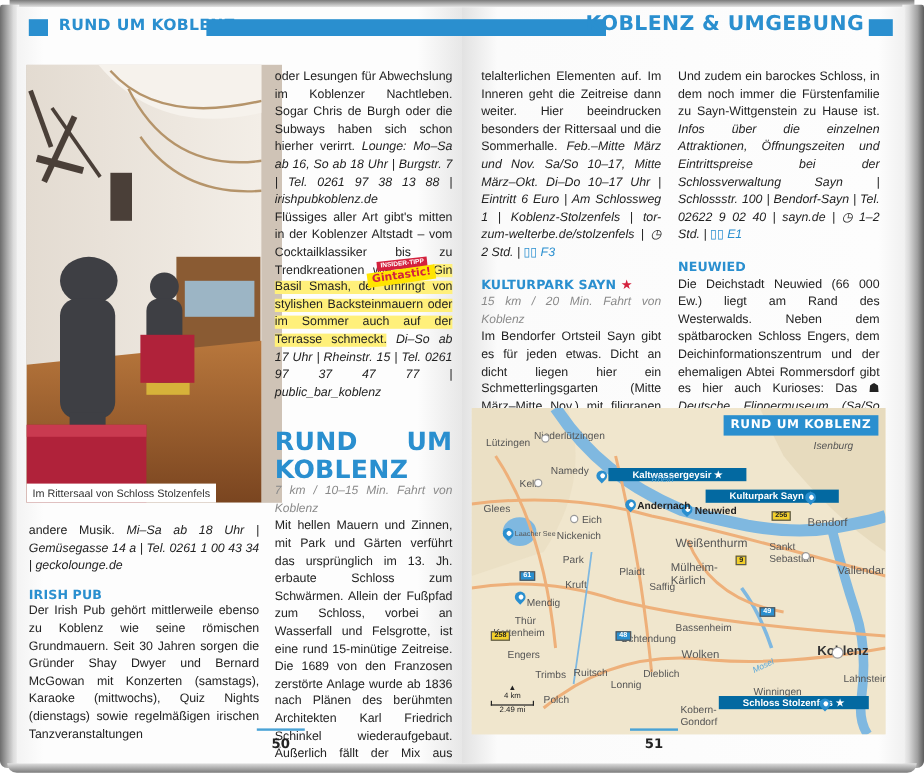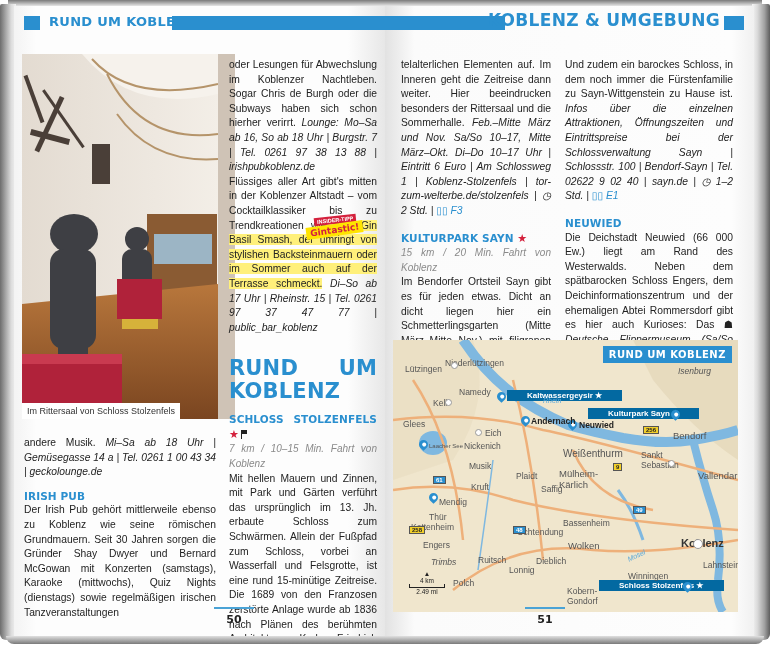--- a/index.html
+++ b/index.html
@@ -118,21 +118,20 @@
     <div class="col" style="left:10px;top:430px;width:192px;">
       <p><span>andere Musik. </span><span class="ital">Mi–Sa ab 18 Uhr | Gemüsegasse 14 a | Tel. 0261 1 00 43 34 | geckolounge.de</span></p>
       <div class="sec-head">IRISH PUB</div>
       <p>Der Irish Pub gehört mittlerweile ebenso zu Koblenz wie seine römischen Grundmauern. Seit 30 Jahren sorgen die Gründer Shay Dwyer und Bernard McGowan mit Konzerten (samstags), Karaoke (mittwochs), Quiz Nights (dienstags) sowie regelmäßigen irischen Tanzveranstaltungen</p>
     </div>
 
     <div class="col" style="left:215px;top:52px;width:148px;">
       <p><span>oder Lesungen für Abwechslung im Koblenzer Nachtleben. Sogar Chris de Burgh oder die Subways haben sich schon hierher verirrt. </span><span class="ital">Lounge: Mo–Sa ab 16, So ab 18 Uhr | Burgstr. 7 | Tel. 0261 97 38 13 88 | irishpubkoblenz.de</span></p>
       <p><span>Flüssiges aller Art gibt's mitten in der Koblenzer Altstadt – vom Cocktailklassiker bis zu Trendkreationen wie dem </span><span class="hl">Gin Basil Smash, der umringt von stylishen Backsteinmauern oder im Sommer auch auf der Terrasse schmeckt.</span><span class="ital"> Di–So ab 17 Uhr | Rheinstr. 15 | Tel. 0261 97 37 47 77 | public_bar_koblenz</span></p>
       <div class="big-head">RUND UM KOBLENZ</div>
-      <div class="sec-head"><span>SCHLOSS STOLZENFELS</span> <span class="star">★</span><span class="flag"></span></div>
       <div class="sub-line">7 km / 10–15 Min. Fahrt von Koblenz</div>
       <p>Mit hellen Mauern und Zinnen, mit Park und Gärten verführt das ursprünglich im 13. Jh. erbaute Schloss zum Schwärmen. Allein der Fußpfad zum Schloss, vorbei an Wasserfall und Felsgrotte, ist eine rund 15-minütige Zeitreise. Die 1689 von den Franzosen zerstörte Anlage wurde ab 1836 nach Plänen des berühmten Architekten Karl Friedrich Schinkel wiederaufgebaut. Äußerlich fällt der Mix aus blockartigen Bauteilen mit Flachdächern und Zinnenkränzen im Stil der neugotischen Schlösser Englands und mit-</p>
     </div>
 
     <div class="insider" style="left:292px;top:210px;">
       <div class="insider-tag">INSIDER-TIPP</div>
       <div class="insider-label">Gintastic!</div>
     </div>
 
     <div class="page-num-wrap" style="left:200px;">
@@ -195,30 +194,30 @@
       <div class="map-label" style="left:52px;top:18px;">Niederlützingen</div>
       <div class="map-label" style="left:12px;top:24px;">Lützingen</div>
       <div class="map-label" style="left:66px;top:47px;">Namedy</div>
       <div class="map-label" style="left:40px;top:58px;">Kell</div>
       <div class="map-label" style="left:10px;top:79px;">Glees</div>
       <div class="map-label" style="left:92px;top:88px;">Eich</div>
       <div class="map-label" style="left:71px;top:101px;">Nickenich</div>
       <div class="map-label" style="left:138px;top:76px;font-weight:bold;color:#222;">Andernach</div>
       <div class="map-label" style="left:186px;top:80px;font-weight:bold;color:#222;">Neuwied</div>
       <div class="map-label" style="left:36px;top:103px;font-size:6px;">Laacher See</div>
-      <div class="map-label" style="left:76px;top:121px;">Musik</div>
+      <div class="map-label" style="left:76px;top:121px;">Park</div>
       <div class="map-label" style="left:123px;top:131px;">Plaidt</div>
       <div class="map-label" style="left:78px;top:142px;">Kruft</div>
       <div class="map-label" style="left:148px;top:144px;">Saffig</div>
       <div class="map-label" style="left:46px;top:157px;">Mendig</div>
       <div class="map-label" style="left:36px;top:172px;">Thür</div>
       <div class="map-label" style="left:18px;top:182px;">Kottenheim</div>
       <div class="map-label" style="left:124px;top:187px;">Ochtendung</div>
       <div class="map-label" style="left:30px;top:200px;">Engers</div>
-      <div class="map-label" style="left:38px;top:217px;font-style:italic;">Trimbs</div>
+      <div class="map-label" style="left:53px;top:217px;">Trimbs</div>
       <div class="map-label" style="left:85px;top:215px;">Ruitsch</div>
       <div class="map-label" style="left:116px;top:225px;">Lonnig</div>
       <div class="map-label" style="left:60px;top:238px;">Polch</div>
       <div class="map-label" style="left:170px;top:108px;font-size:10px;">Weißenthurm</div>
       <div class="map-label" style="left:166px;top:128px;font-size:9.5px;width:60px;white-space:normal;line-height:11px;">Mülheim-Kärlich</div>
       <div class="map-label" style="left:170px;top:178px;">Bassenheim</div>
       <div class="map-label" style="left:175px;top:200px;font-size:9.5px;">Wolken</div>
       <div class="map-label" style="left:143px;top:216px;">Dieblich</div>
       <div class="map-label" style="left:235px;top:231px;">Winningen</div>
       <div class="map-label" style="left:174px;top:246px;width:40px;white-space:normal;line-height:10px;">Kobern-Gondorf</div>

